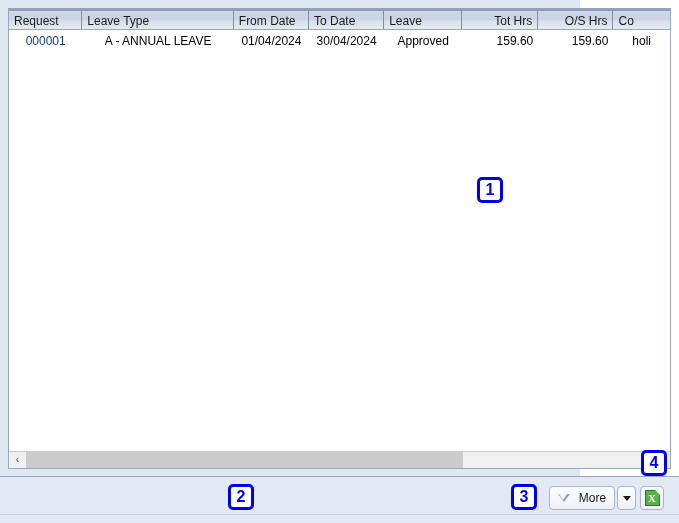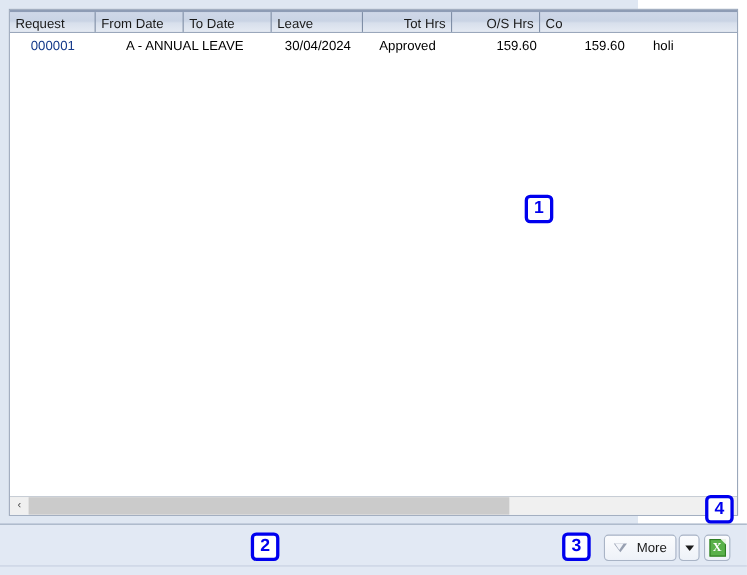--- a/index.html
+++ b/index.html
@@ -308,32 +308,34 @@
 </style>
 </head>
 <body>
 
 <div id="app">
 
   <div id="grid-panel">
 
     <div class="grid-header">
       <div class="hcell c-request">Request</div>
+      <div class="hcell c-leavetype">Leave Type</div>
       <div class="hcell c-fromdate">From Date</div>
       <div class="hcell c-todate">To Date</div>
       <div class="hcell c-status">Leave</div>
       <div class="hcell c-tothrs num">Tot Hrs</div>
       <div class="hcell c-oshrs num">O/S Hrs</div>
       <div class="hcell c-comment">Co</div>
     </div>
 
     <div class="grid-body">
       <div class="grid-row">
         <div class="dcell c-request link">000001</div>
         <div class="dcell c-leavetype">A - ANNUAL LEAVE</div>
+        <div class="dcell c-fromdate">01/04/2024</div>
         <div class="dcell c-todate">30/04/2024</div>
         <div class="dcell c-status">Approved</div>
         <div class="dcell c-tothrs num">159.60</div>
         <div class="dcell c-oshrs num">159.60</div>
         <div class="dcell c-comment">holi</div>
       </div>
     </div>
 
     <div class="hscroll">
       <div class="hscroll-btn">‹</div>

